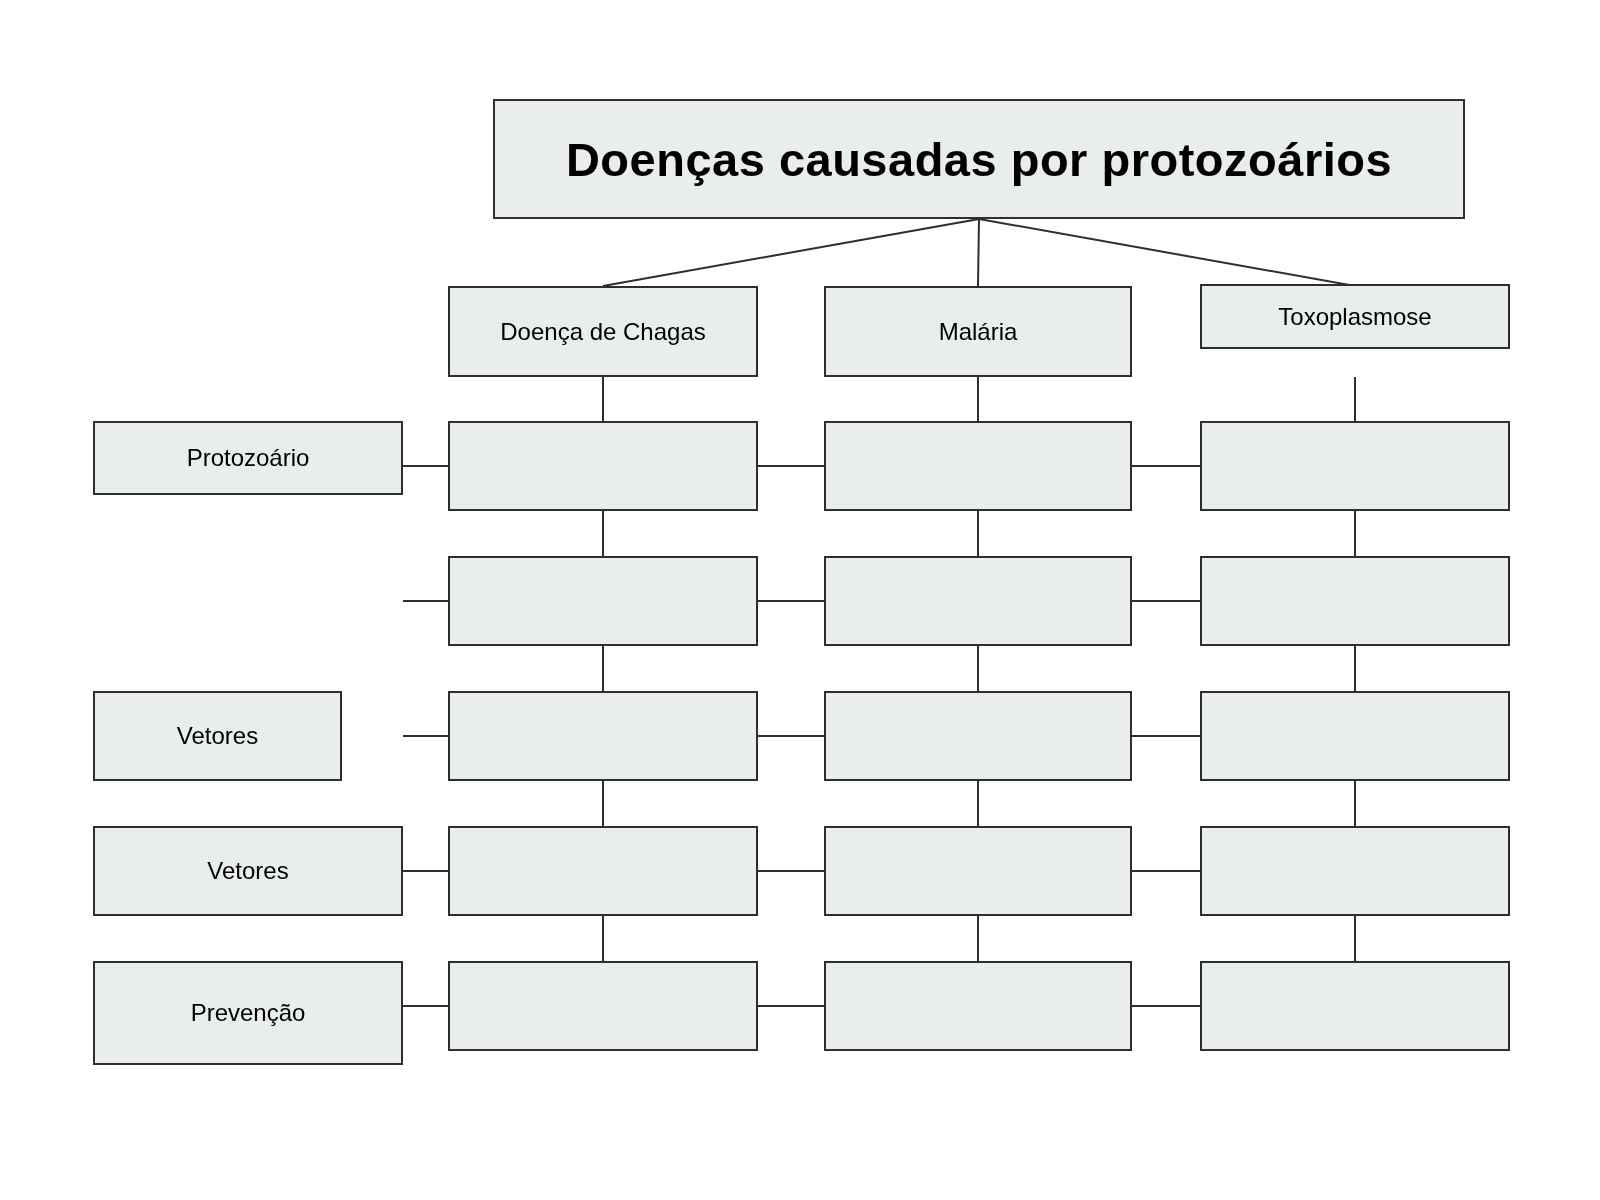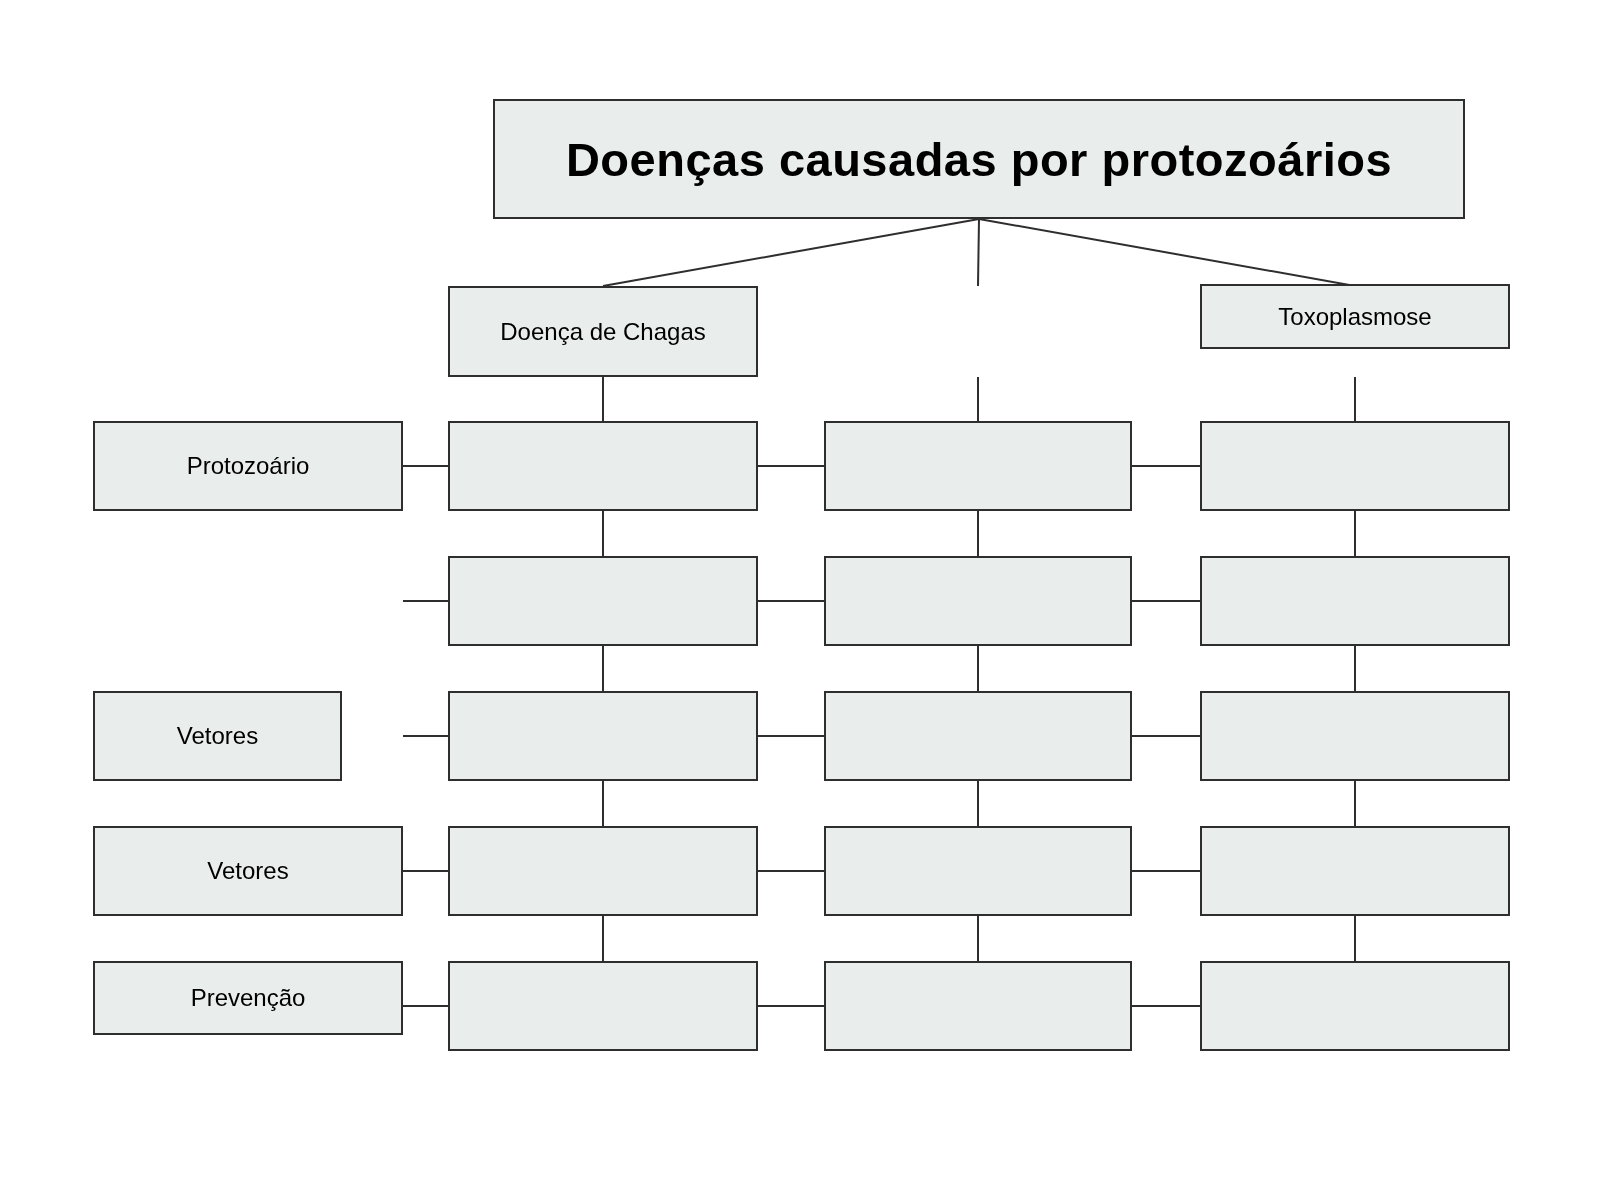--- a/index.html
+++ b/index.html
@@ -83,34 +83,37 @@
     <line x1="1132" y1="1006" x2="1200" y2="1006"></line>
   </svg>
 
   <div class="box title-box" style="left:493px;top:99px;width:972px;height:120px">
     <span>Doenças causadas por protozoários</span>
   </div>
 
   <div class="box label-box" style="left:448px;top:286px;width:310px;height:91px">
     <span>Doença de Chagas</span>
   </div>
+  <div class="box label-box" style="left:824px;top:286px;width:308px;height:91px">
+    <span>Malária</span>
+  </div>
   <div class="box label-box" style="left:1200px;top:284px;width:310px;height:65px">
     <span>Toxoplasmose</span>
   </div>
 
-  <div class="box label-box" style="left:93px;top:421px;width:310px;height:90px">
+  <div class="box label-box" style="left:93px;top:421px;width:310px;height:74px">
     <span>Protozoário</span>
   </div>
   <div class="box label-box" style="left:93px;top:691px;width:249px;height:90px">
     <span>Vetores</span>
   </div>
   <div class="box label-box" style="left:93px;top:826px;width:310px;height:90px">
     <span>Vetores</span>
   </div>
-  <div class="box label-box" style="left:93px;top:961px;width:310px;height:74px">
+  <div class="box label-box" style="left:93px;top:961px;width:310px;height:104px">
     <span>Prevenção</span>
   </div>
 
   <div class="box cell-box" style="left:448px;top:421px;width:310px;height:90px"></div>
   <div class="box cell-box" style="left:824px;top:421px;width:308px;height:90px"></div>
   <div class="box cell-box" style="left:1200px;top:421px;width:310px;height:90px"></div>
 
   <div class="box cell-box" style="left:448px;top:556px;width:310px;height:90px"></div>
   <div class="box cell-box" style="left:824px;top:556px;width:308px;height:90px"></div>
   <div class="box cell-box" style="left:1200px;top:556px;width:310px;height:90px"></div>

